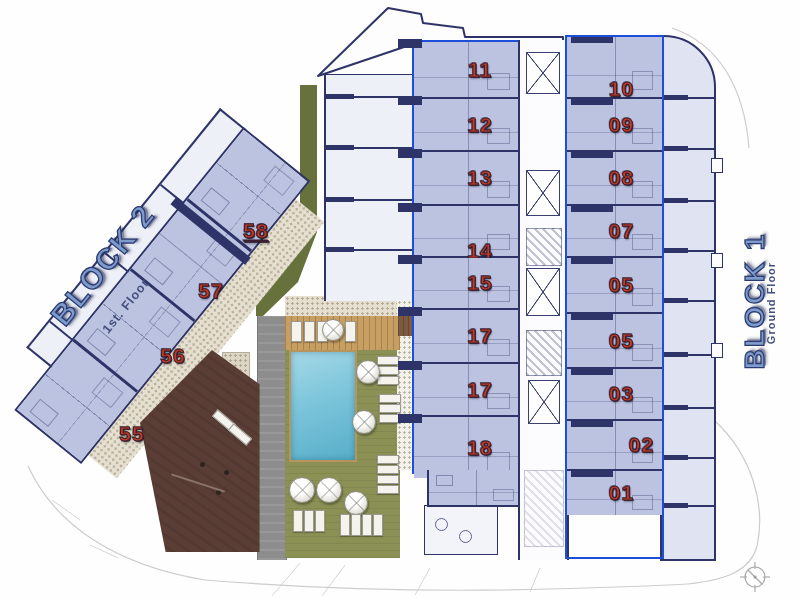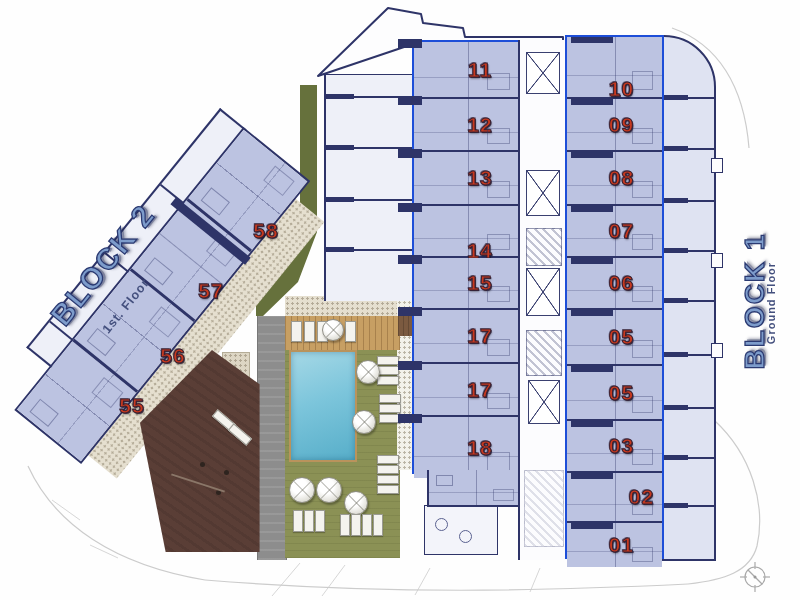--- a/index.html
+++ b/index.html
@@ -169,24 +169,24 @@
     </div>
     <div class="units">
       <div class="u apt"></div>
       <div class="u apt"></div>
       <div class="u apt"></div>
       <div class="u apt"></div>
     </div>
     <div class="abs" style="left:258px;top:22px;width:9px;height:96px;background:#2e3468;"></div>
   </div>
 
-  <span class="abs num b2num" style="left:266px;top:231px;">58</span>
+  <span class="abs num b2num" style="left:256px;top:231px;text-decoration:underline;">58</span>
   <span class="abs num b2num" style="left:211px;top:291px;">57</span>
   <span class="abs num b2num" style="left:173px;top:356px;">56</span>
-  <span class="abs num b2num" style="left:132px;top:406px;">55</span>
+  <span class="abs num b2num" style="left:132px;top:434px;">55</span>
 
   <div class="abs terrL" style="left:324px;top:74px;width:88px;height:226px;">
     <div class="tline" style="top:21px;"></div>
     <div class="tline" style="top:72px;"></div>
     <div class="tline" style="top:124px;"></div>
     <div class="tline" style="top:174px;"></div>
     <div class="tbar" style="left:-2px;top:19px;width:30px;"></div>
     <div class="tbar" style="left:-2px;top:70px;width:30px;"></div>
     <div class="tbar" style="left:-2px;top:122px;width:30px;"></div>
     <div class="tbar" style="left:-2px;top:172px;width:30px;"></div>
@@ -240,23 +240,20 @@
         <span class="num" style="padding-left:14px;margin-top:44px;">10</span>
       </div>
     <div class="rowL rowR apt" style="height:51px;">
         <span class="num" style="padding-left:14px;">09</span>
       </div>
     <div class="rowL rowR apt" style="height:52px;">
         <span class="num" style="padding-left:14px;">08</span>
       </div>
     <div class="rowL rowR apt" style="height:50px;">
         <span class="num" style="padding-left:14px;">07</span>
-      </div>
-    <div class="rowL rowR apt" style="height:50px;">
-        <span class="num" style="padding-left:14px;">06</span>
       </div>
     <div class="rowL rowR apt" style="height:54px;">
         <span class="num" style="padding-left:14px;">05</span>
       </div>
     <div class="rowL rowR apt" style="height:53px;">
         <span class="num" style="padding-left:14px;">05</span>
       </div>
     <div class="rowL rowR apt" style="height:50px;">
         <span class="num" style="padding-left:14px;">03</span>
       </div>

